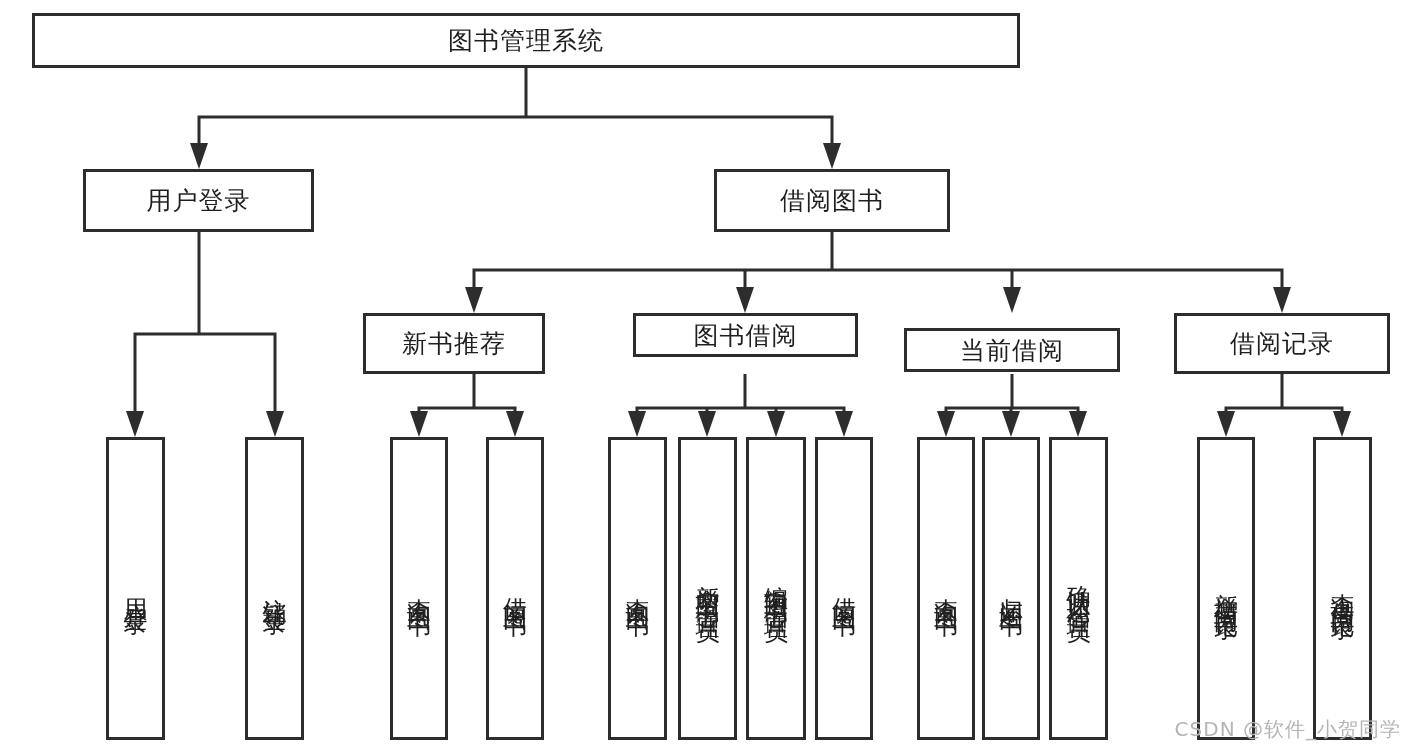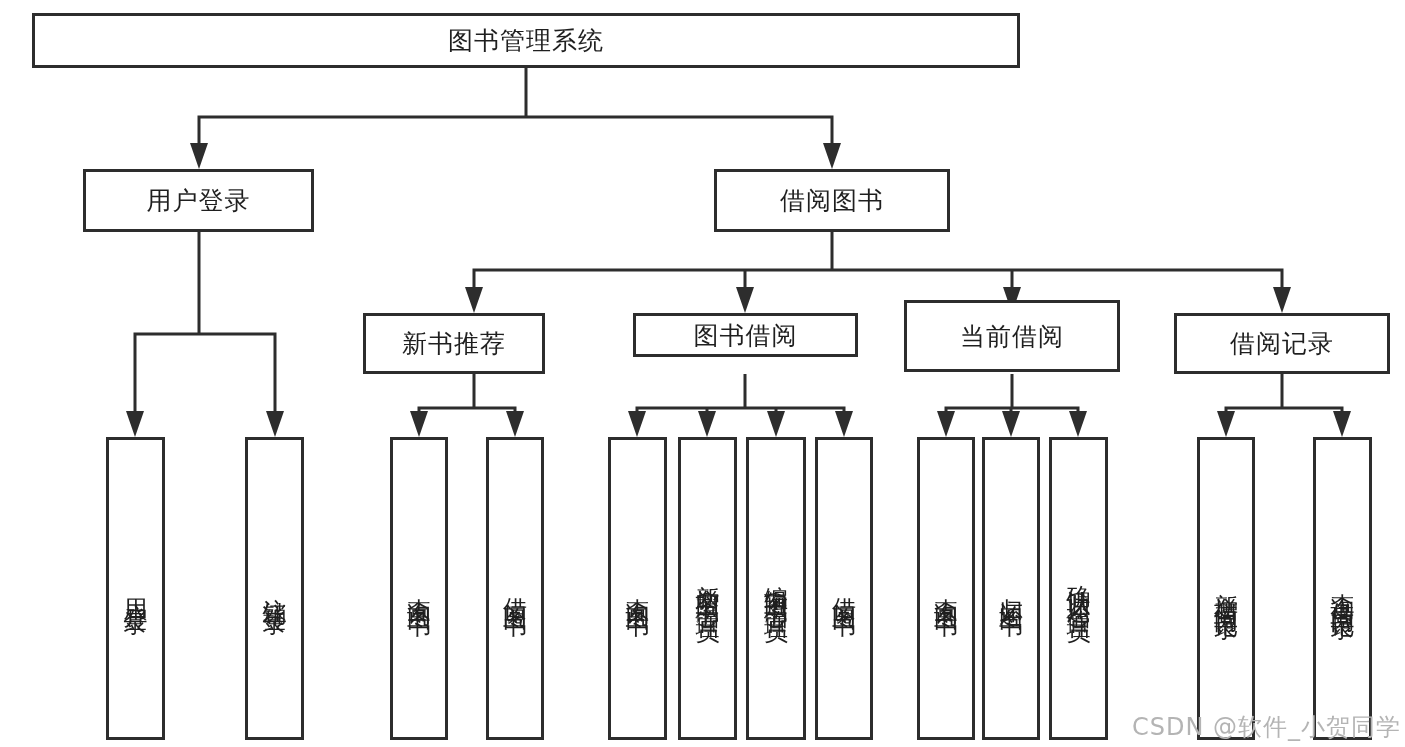--- a/index.html
+++ b/index.html
@@ -20,21 +20,21 @@
     position:absolute;box-sizing:border-box;background:var(--background);
     border:3px solid var(--line);display:flex;align-items:center;justify-content:center;
     color:var(--text);
   }
   .h-node{font-size:25px;letter-spacing:1px;white-space:nowrap;}
   .v-node span{
     writing-mode:vertical-rl;text-orientation:mixed;
     font-size:24px;letter-spacing:5px;line-height:1;white-space:nowrap;
   }
   .watermark{
-    position:absolute;right:4px;bottom:4px;font-size:24px;
+    position:absolute;right:4px;bottom:4px;font-size:20px;
     color:var(--watermark_color);letter-spacing:1px;white-space:nowrap;z-index:5;
   }
 </style>
 </head>
 <body>
 
 <div class="stage">
 
   <svg width="1405" height="747" viewBox="0 0 1405 747" aria-hidden="true">
 
@@ -82,21 +82,21 @@
   <div class="node h-node" style="left:714px;top:169px;width:236px;height:63px">
     <span>借阅图书</span>
   </div>
 
   <div class="node h-node" style="left:363px;top:313px;width:182px;height:61px">
     <span>新书推荐</span>
   </div>
   <div class="node h-node" style="left:633px;top:313px;width:225px;height:44px">
     <span>图书借阅</span>
   </div>
-  <div class="node h-node" style="left:904px;top:300px;width:216px;height:72px">
+  <div class="node h-node" style="left:904px;top:328px;width:216px;height:44px">
     <span>当前借阅</span>
   </div>
   <div class="node h-node" style="left:1174px;top:313px;width:216px;height:61px">
     <span>借阅记录</span>
   </div>
 
   <div class="node v-node" style="left:106px;top:437px;width:59px;height:303px">
     <span>用户登录</span>
   </div>
   <div class="node v-node" style="left:245px;top:437px;width:59px;height:303px">

